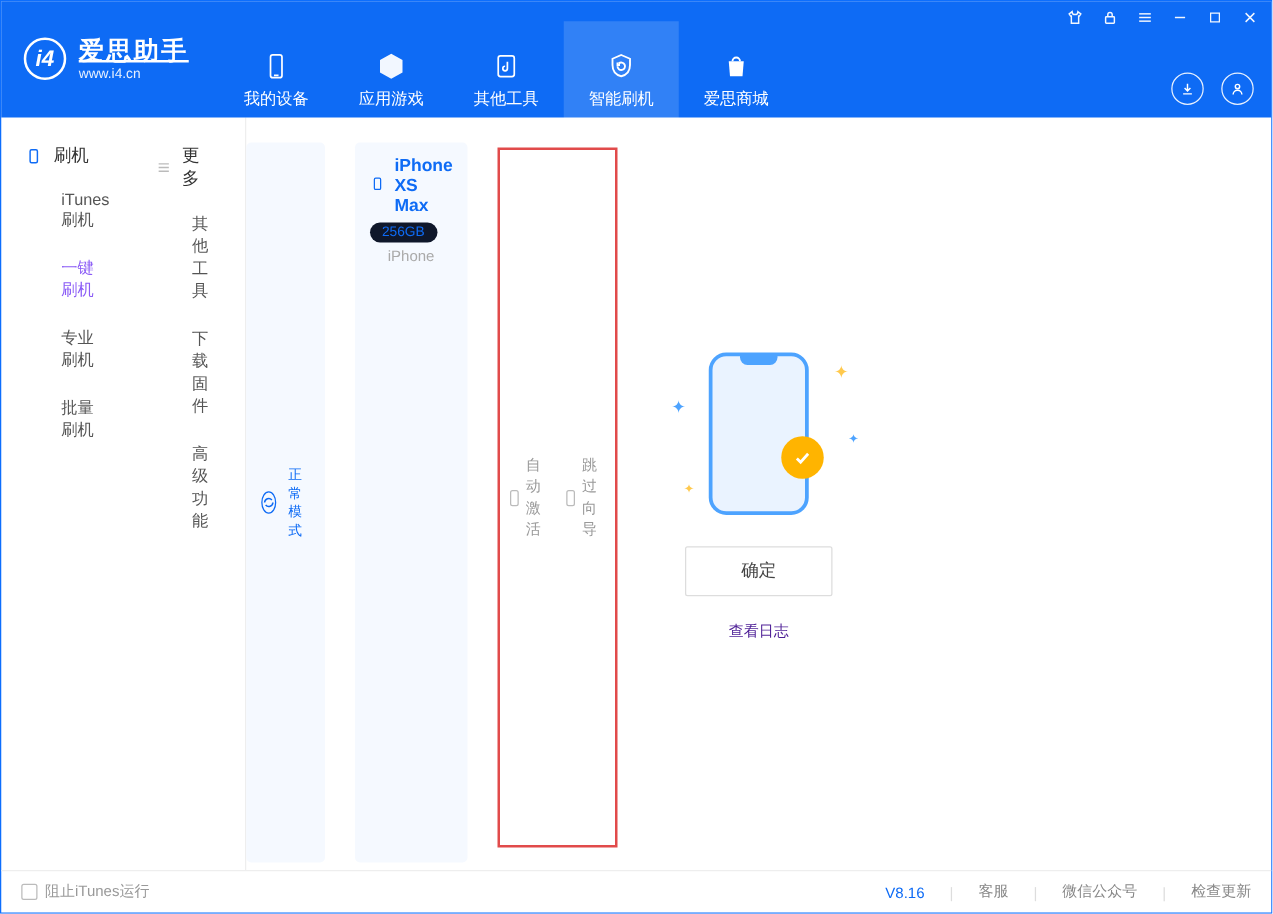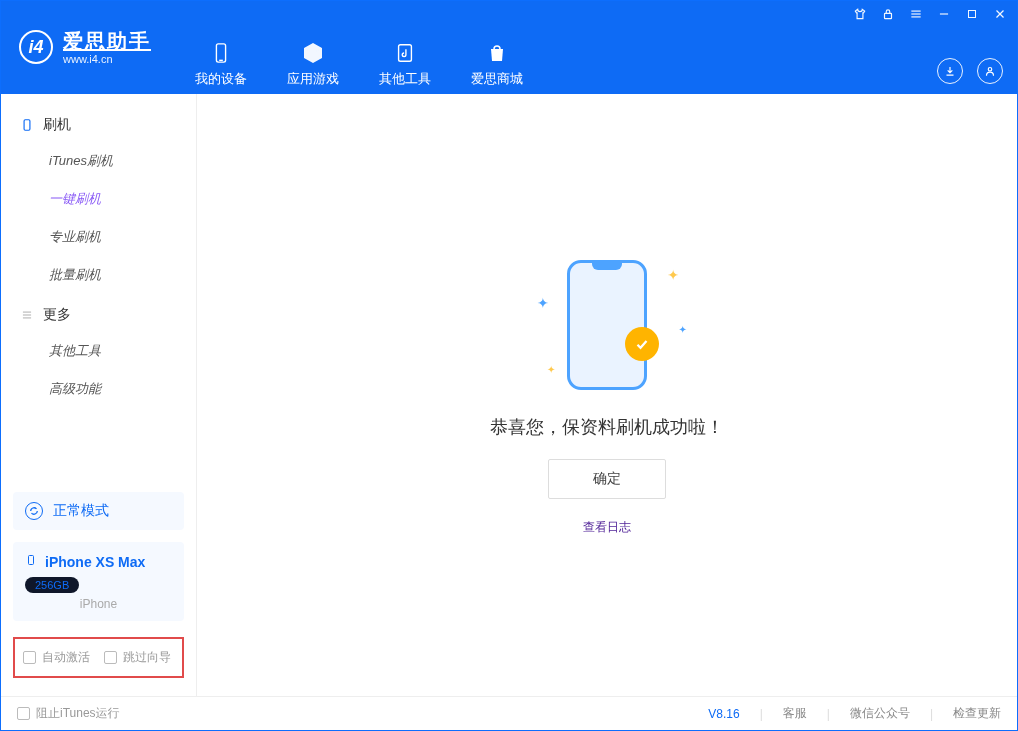--- a/index.html
+++ b/index.html
@@ -15,29 +15,29 @@
 .tab { width: 92px; display: flex; flex-direction: column; align-items: center; justify-content: center; gap: 4px; font-size: 13px; cursor: pointer; position: relative; }
 .tab.active { background: rgba(255,255,255,.15); }
 .tab-icon { width: 26px; height: 26px; display: flex; align-items: center; justify-content: center; }
 .tab svg { stroke: #fff; fill: none; stroke-width: 1.5; }
 .tab .fill svg { fill: #fff; stroke: none; }
 .win-ctrls-top { position: absolute; top: 6px; right: 10px; display: flex; gap: 14px; align-items: center; }
 .win-ctrls-top .wi { width: 14px; height: 14px; display: flex; align-items: center; justify-content: center; cursor: pointer; opacity: .95; }
 .win-ctrls-side { position: absolute; bottom: 10px; right: 14px; display: flex; gap: 14px; align-items: center; }
 .circ-btn { width: 26px; height: 26px; border: 1.5px solid rgba(255,255,255,.9); border-radius: 50%; display: flex; align-items: center; justify-content: center; cursor: pointer; }
 .content { flex: 1; display: flex; min-height: 0; }
-.sidebar { width: 196px; border-right: 1px solid #eee; display: flex; flex-direction: column; padding-top: 14px; }
+.sidebar { width: 196px; border-right: 1px solid #eee; display: flex; flex-direction: row; padding-top: 14px; }
 .side-group { padding: 0 0 4px 0; }
 .side-head { display: flex; align-items: center; gap: 8px; padding: 8px 18px; color: #333; font-size: 14px; }
 .side-head .hicon { width: 16px; height: 16px; display: flex; align-items: center; justify-content: center; color: #0e6bf5; }
-.side-item { padding: 10px 18px 10px 48px; color: #555; font-size: 13px; cursor: pointer; font-style: italic; }
+.side-item { padding: 10px 18px 10px 48px; color: #555; font-size: 13px; cursor: pointer; }
 .side-item.active { color: #8b5cf6; }
 .side-spacer { flex: 1; }
 .side-mode, .side-device { margin: 6px 12px; background: #f5f9ff; border-radius: 4px; padding: 10px 12px; }
-.side-mode { display: flex; align-items: center; gap: 10px; color: #0e6bf5; font-size: 14px; }
+.side-mode { display: flex; align-items: center; gap: 10px; color: #0e6bf5; font-size: 11px; }
 .mode-ic { width: 18px; height: 18px; border: 1.5px solid #0e6bf5; border-radius: 50%; display:flex; align-items:center; justify-content:center; }
 .side-device .dev-line { display:flex; align-items:center; gap:8px; color:#0e6bf5; font-weight:600; font-size:14px; }
 .dev-badge { display:inline-block; margin-top:6px; background:#0f172a; color:#0e6bf5; border-radius:10px; font-size:11px; padding:2px 10px; }
 .dev-sub { color:#aaa; font-size:12px; margin-top:4px;text-align:center; }
 .side-checks { margin: 10px 12px 18px 12px; border: 2px solid #e14b4b; padding: 10px 8px; display: flex; gap: 14px; align-items: center; }
 .chk { display:flex; align-items:center; gap:6px; color:#999; font-size:12px; cursor:pointer; }
 .chkbox { width:13px; height:13px; border:1px solid #bbb; border-radius:2px; }
 .main { flex: 1; display: flex; flex-direction: column; align-items: center; justify-content: center; gap: 20px; position: relative; }
 .illus { position: relative; width: 160px; height: 140px; display:flex; align-items:center; justify-content:center; }
 .phone-shape { width: 80px; height: 130px; border: 3px solid #4da3ff; border-radius: 14px; background: #eaf3ff; position: relative; }
@@ -93,20 +93,29 @@
       </div>
       <div class="tab">
         <span class="tab-icon">
             <svg width="22" height="22" viewBox="0 0 24 24">
               <rect x="5" y="3" width="14" height="18" rx="2"></rect>
               <path d="M13 8 v6 a2 2 0 1 1 -2 -2"></path>
             </svg>
           </span>
         <span>其他工具</span>
       </div>
+      <div class="tab active">
+        <span class="tab-icon">
+            <svg width="24" height="24" viewBox="0 0 24 24">
+              <path d="M12 3 L19 6 v5 c0 5 -3 8 -7 9 c-4 -1 -7 -4 -7 -9 V6 Z"></path>
+              <path d="M9 12 a3 3 0 1 0 1 -2.2 M9 9 v2 h2"></path>
+            </svg>
+          </span>
+        <span>智能刷机</span>
+      </div>
       <div class="tab">
         <span class="tab-icon fill">
             <svg width="24" height="24" viewBox="0 0 24 24">
               <path d="M6 8 h12 l-1 12 H7 Z" fill="#fff"></path>
               <path d="M9 8 a3 3 0 0 1 6 0" fill="none" stroke="#fff" stroke-width="1.5"></path>
             </svg>
           </span>
         <span>爱思商城</span>
       </div>
     </div>
@@ -184,20 +193,21 @@
           <span class="hicon more-head-icon">
               <svg width="14" height="14" viewBox="0 0 24 24" stroke="#bbb" stroke-width="2">
                 <line x1="5" y1="7" x2="19" y2="7"></line>
                 <line x1="5" y1="12" x2="19" y2="12"></line>
                 <line x1="5" y1="17" x2="19" y2="17"></line>
               </svg>
             </span>
           <span>更多</span>
         </div>
         <div class="side-item">其他工具</div>
+        <div class="side-item">下载固件</div>
         <div class="side-item">高级功能</div>
       </div>
 
       <div class="side-spacer"></div>
 
       <div class="side-mode">
         <span class="mode-ic">
             <svg width="10" height="10" viewBox="0 0 24 24" stroke="#0e6bf5" fill="none" stroke-width="3">
               <path d="M4 12 a8 8 0 0 1 14 -5 M20 12 a8 8 0 0 1 -14 5"></path>
             </svg>
@@ -236,21 +246,20 @@
         <span class="sparkle sp4">✦</span>
         <div class="phone-shape">
           <div class="phone-notch"></div>
         </div>
         <div class="check-badge">
           <svg width="18" height="18" viewBox="0 0 24 24">
               <polyline points="6,13 10,17 18,8"></polyline>
             </svg>
         </div>
       </div>
-      <div class="msg">恭喜您，保资料刷机成功啦！</div>
       <button class="ok-btn">确定</button>
       <a class="log-link">查看日志</a>
     </div>
   </div>
 
   <div class="statusbar">
     <label class="chk">
       <span class="chkbox"></span>
       <span>阻止iTunes运行</span>
     </label>

